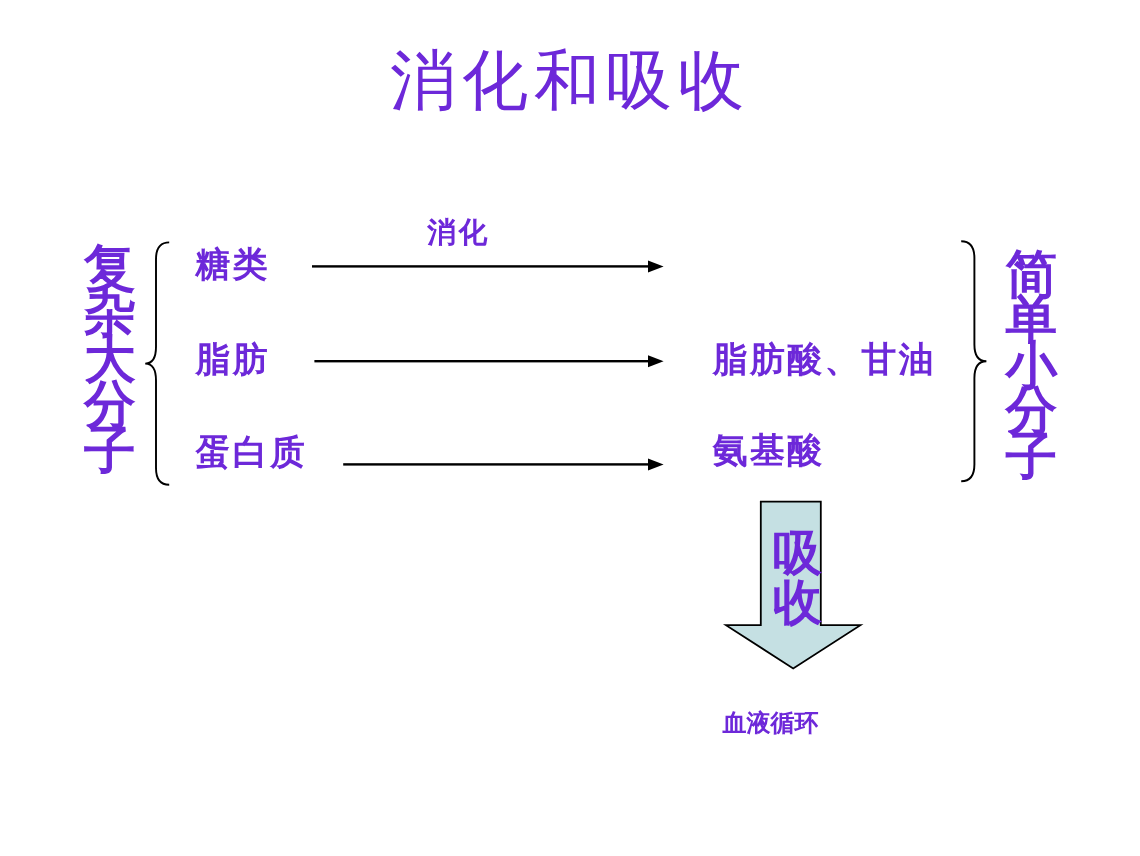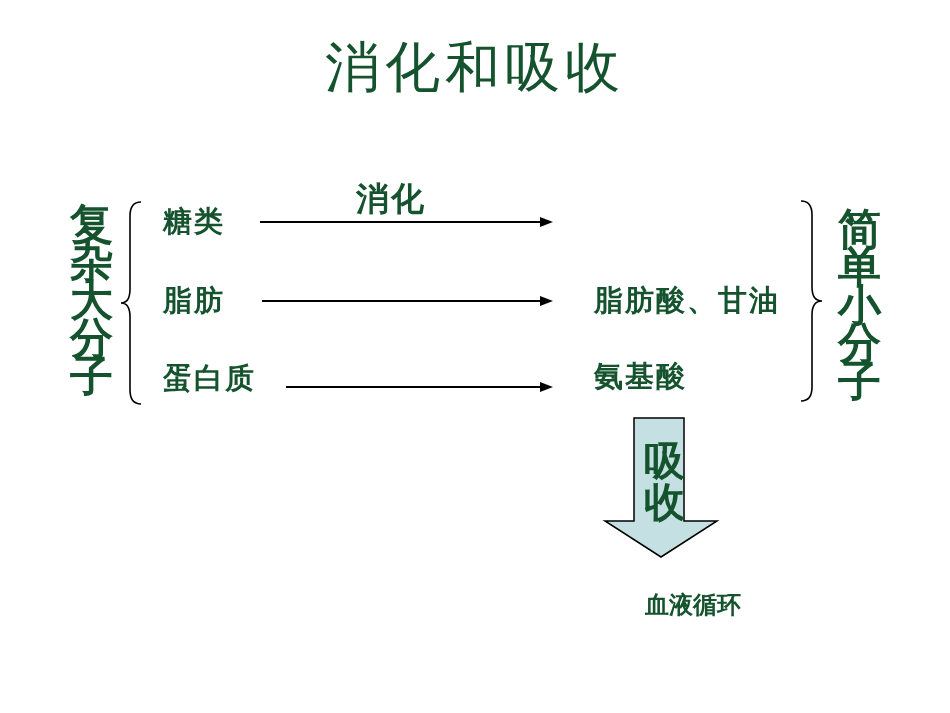--- a/index.html
+++ b/index.html
@@ -3,21 +3,21 @@
 <meta charset="utf-8">
 <style>
   html, body { margin: 0; padding: 0; background: #ffffff; }
   #slide {
     position: relative;
     width: 938px;
     height: 713px;
     background: #ffffff;
     overflow: hidden;
     font-family: "Liberation Serif", "DejaVu Serif", serif;
-    color: #14532d;
+    color: #6d28d9;
   }
   .abs { position: absolute; }
 
   .title {
     left: 0; top: 40px; width: 950px;
     text-align: center;
     font-size: 55px;
     letter-spacing: 5px;
     font-weight: 400;
     line-height: 1;
@@ -36,21 +36,21 @@
 
   .item {
     font-size: 29px;
     font-weight: 700;
     line-height: 1;
     letter-spacing: 2px;
     white-space: nowrap;
   }
 
   .process-label {
-    font-size: 33px;
+    font-size: 24px;
     font-weight: 700;
     line-height: 1;
     letter-spacing: 2px;
     white-space: nowrap;
   }
 
   
   .harrow {
     height: 0;
     border-top: 2px solid #000000;
@@ -73,25 +73,24 @@
     width: 34px;
     font-size: 41px;
     font-weight: 700;
     line-height: 41px;
     word-break: break-all;
     text-align: center;
   }
 
   .bottom-text {
     left: 602px; top: 593px;
-    font-size: 24px;
+    font-size: 20px;
     font-weight: 700;
     line-height: 1;
     white-space: nowrap;
-    margin-left: 43px;
   }
 </style>
 </head>
 <body>
 
 <div id="slide">
 
   <div class="abs title">消化和吸收</div>
 
   <div class="abs vlabel" style="left:70px; top:206px;">复杂大分子</div>

